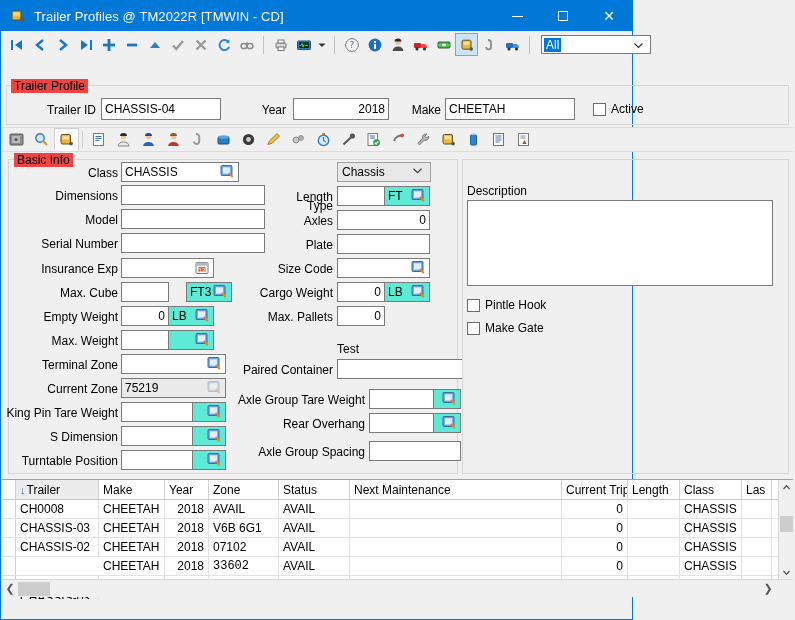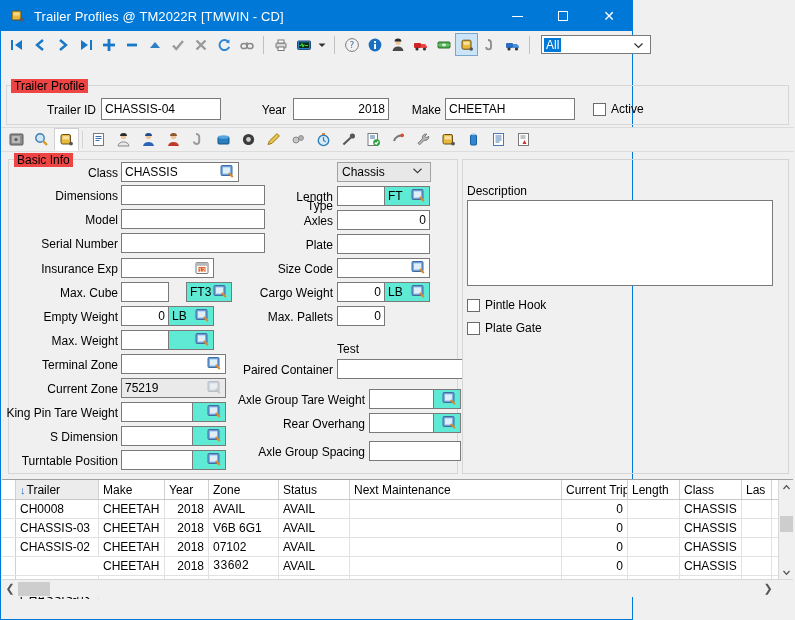--- a/index.html
+++ b/index.html
@@ -696,21 +696,21 @@
 
   <div class="lbl-l" style="left:466px; top:183px;">Description</div>
   <div class="desc-box" style="left:466px; top:199px; width:306px; height:86px;"></div>
 
   <div class="cbrow" style="left:466px; top:297px;">
     <span class="cbx"></span>
     <span>Pintle Hook</span>
   </div>
   <div class="cbrow" style="left:466px; top:320px;">
     <span class="cbx"></span>
-    <span>Plate Gate</span>
+    <span>Make Gate</span>
   </div>
 
   <div class="grid">
     <div class="ghead" id="ghead">
         <div class="gutter"></div>
         <div class="gh sorted" style="width: 83px;">
           <span class="sortarrow">↓</span>
           <span>Trailer</span>
         </div>
         <div class="gh" style="width: 66px;">

